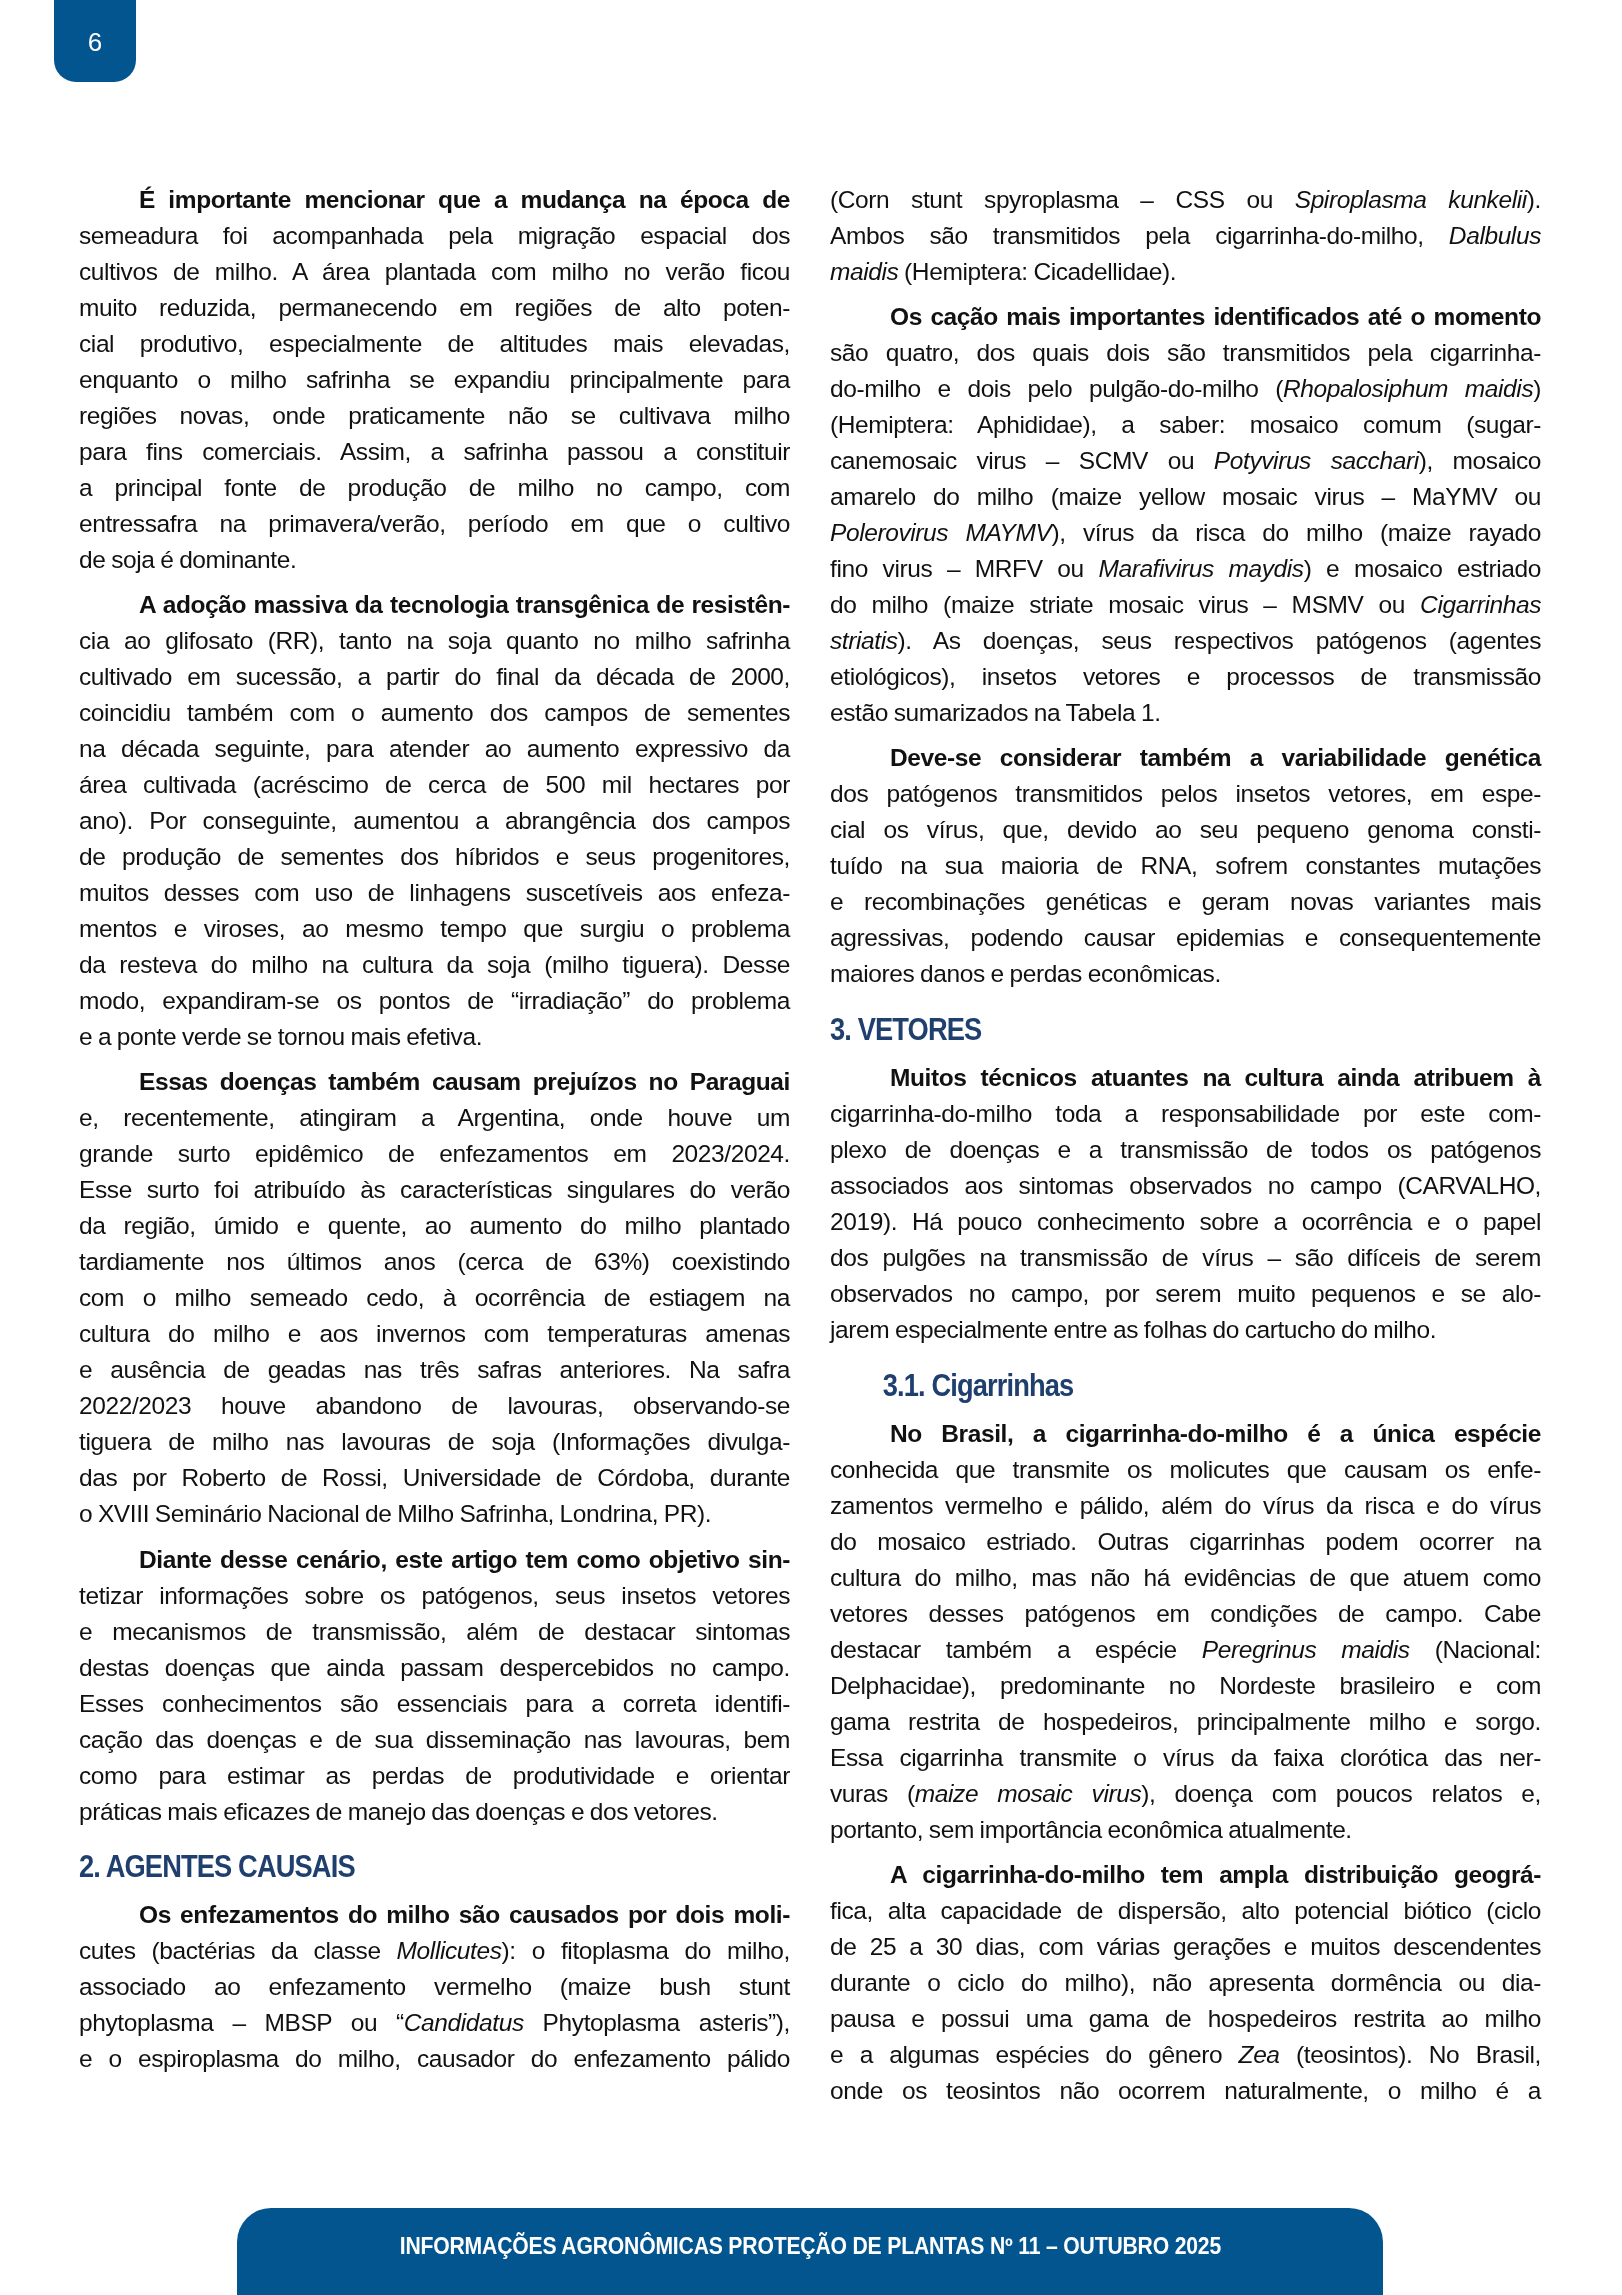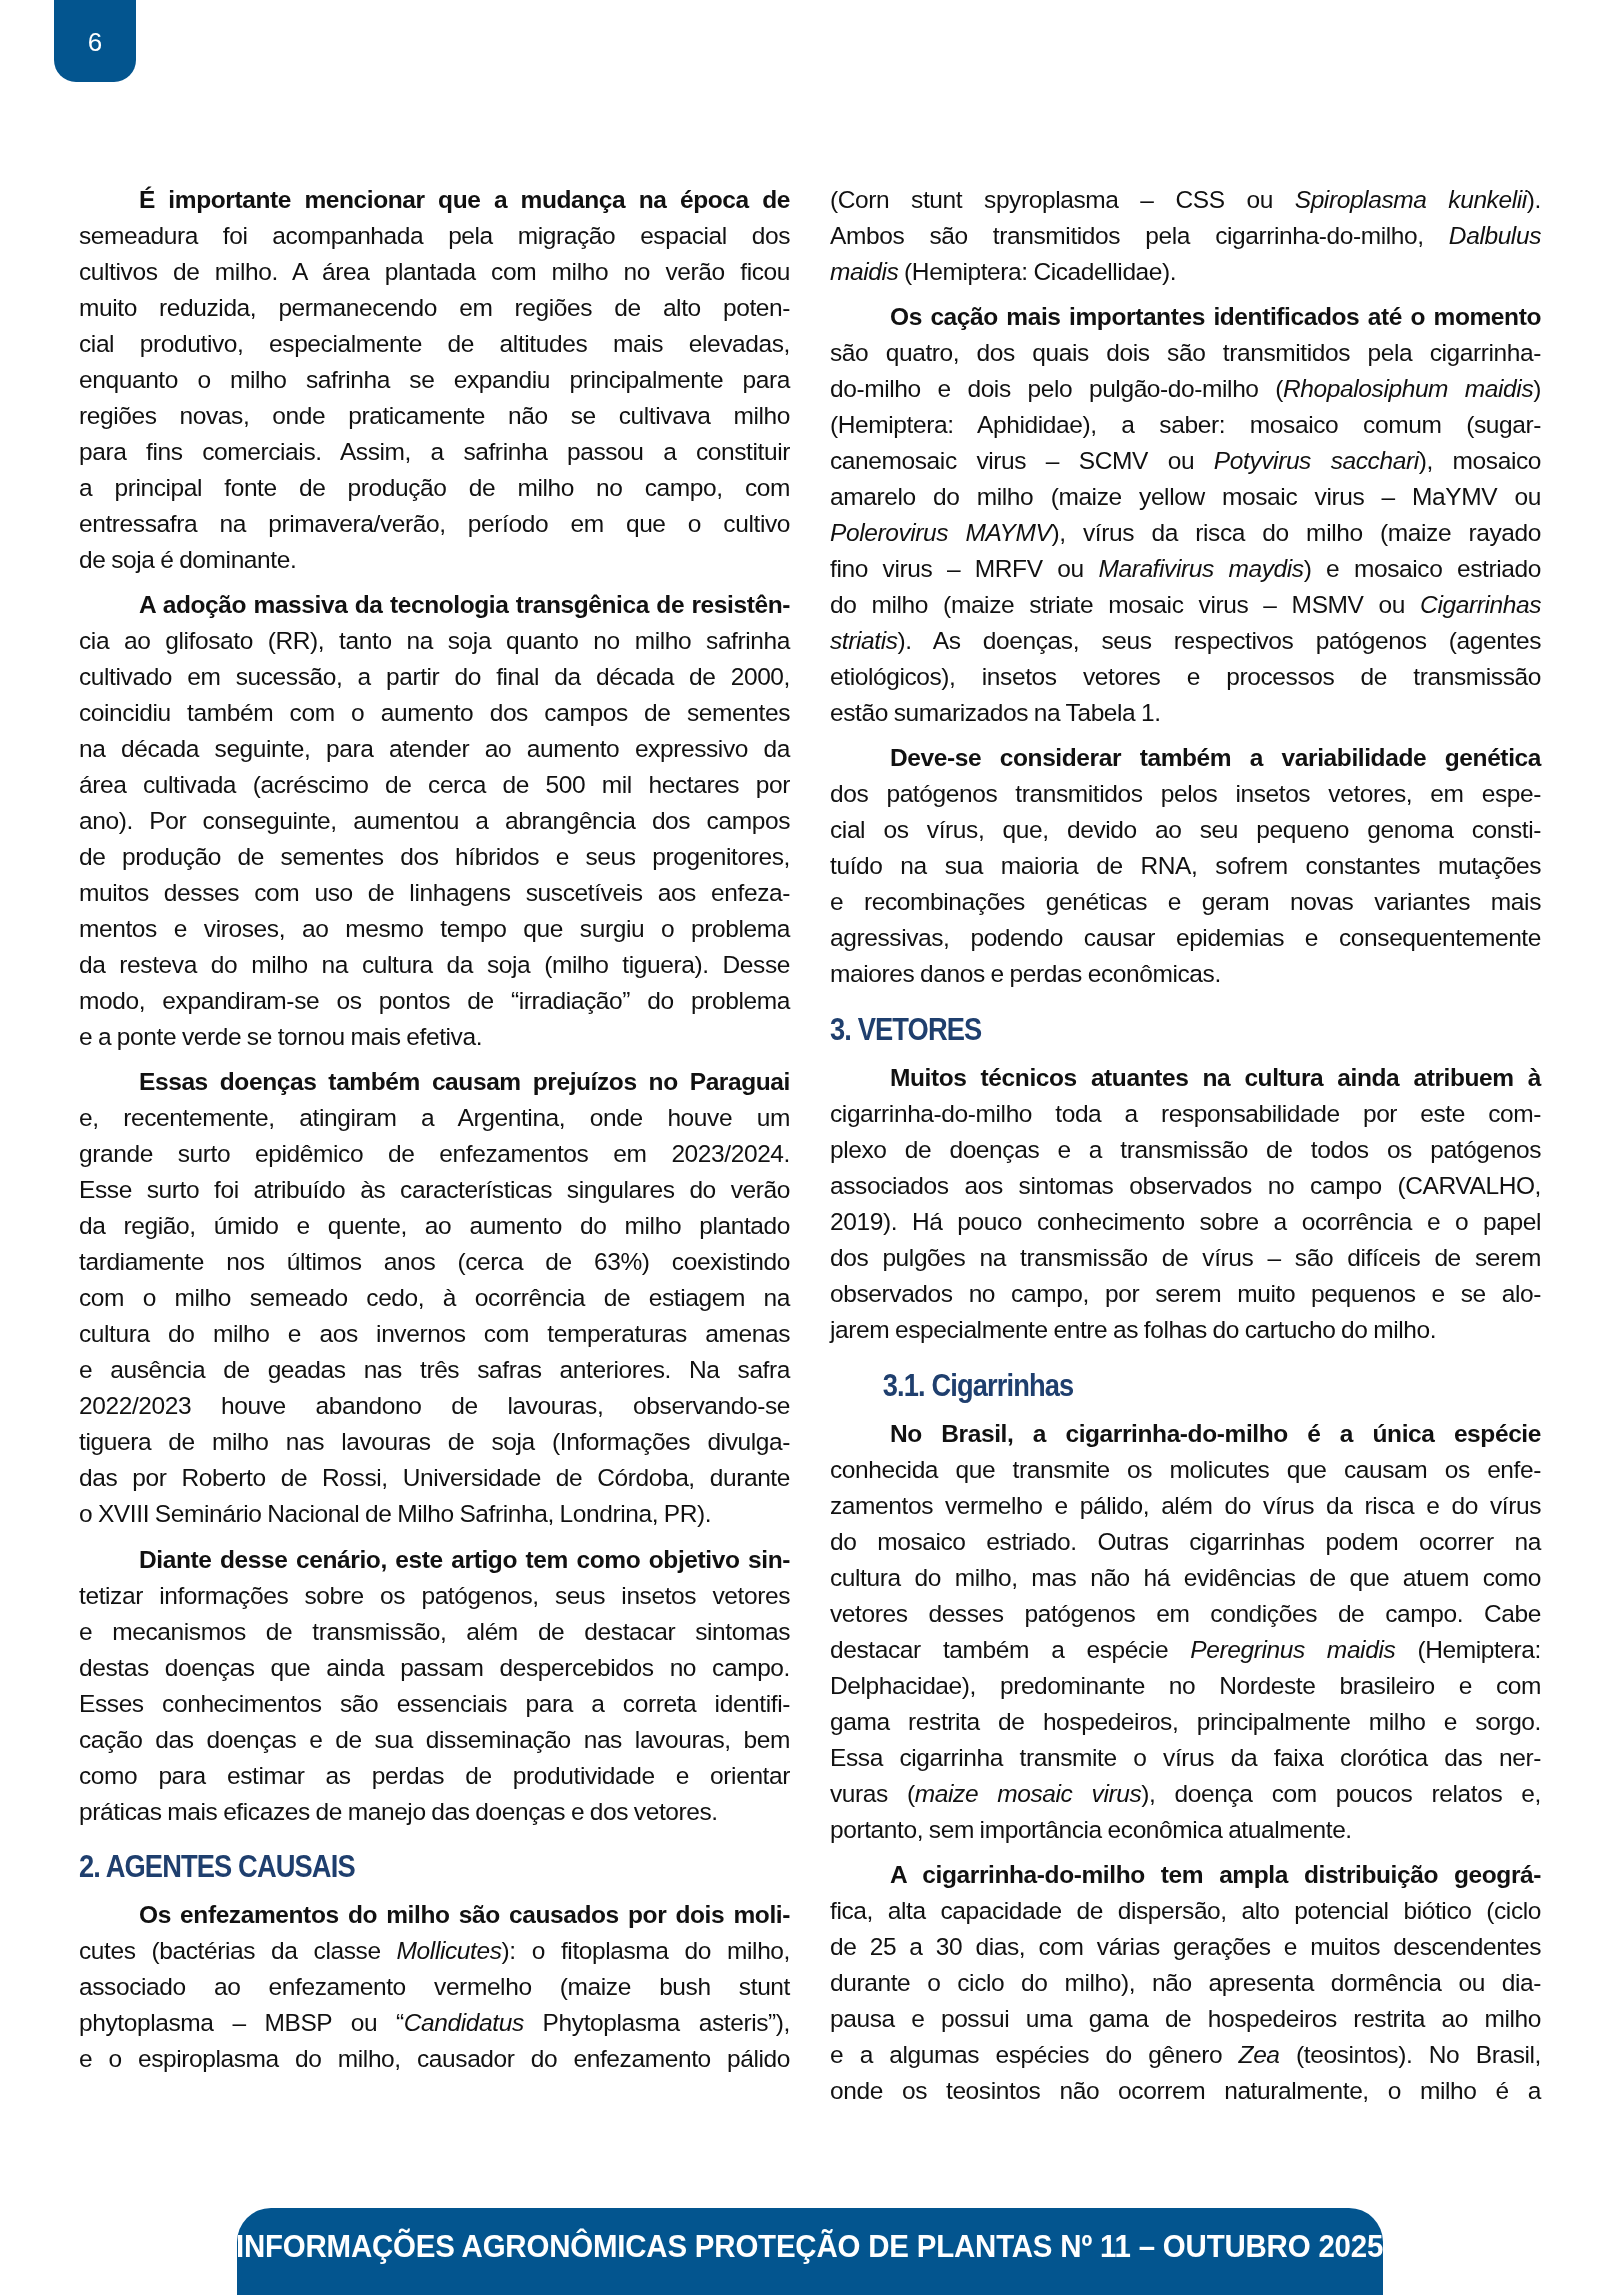--- a/index.html
+++ b/index.html
@@ -30,21 +30,21 @@
     .h2 {
       font-family: "Liberation Sans", sans-serif; font-weight: bold;
       color: #1f3f6e; font-size: 31px; letter-spacing: -1px;
       transform: scaleX(0.88); transform-origin: left center;
       height: 52px; line-height: 52px; margin: 11.8px 0 3.9px 0; white-space: nowrap;
     }
     .h3 { padding-left: 60px; font-size: 31px; }
     .footer {
       position: absolute; left: 237px; top: 2208px; width: 1146px; height: 87px;
       background: #03558f; border-radius: 34px 34px 0 0;
-      color: #fff; font-weight: bold; font-size: 32px;
+      color: #fff; font-weight: bold; font-size: 23px;
       display: flex; align-items: center; justify-content: center; white-space: nowrap;
       padding-bottom: 9.2px; box-sizing: border-box; letter-spacing: -0.2px;
     }
     .footer span { display: inline-block; transform: scaleX(0.92); }
   </style>
 </head>
 <body>
 
 <div class="page-tab">
   <span>6</span>
@@ -155,21 +155,21 @@
       <span class="line last">jarem especialmente entre as folhas do cartucho do milho.</span>
     </div>
   <div class="h2 h3">3.1. Cigarrinhas</div>
   <div class="para">
     <span class="line indent">No Brasil, a cigarrinha-do-milho é a única espécie</span>
     <span class="line">conhecida que transmite os molicutes que causam os enfe-</span>
     <span class="line">zamentos vermelho e pálido, além do vírus da risca e do vírus</span>
     <span class="line">do mosaico estriado. Outras cigarrinhas podem ocorrer na</span>
     <span class="line">cultura do milho, mas não há evidências de que atuem como</span>
     <span class="line">vetores desses patógenos em condições de campo. Cabe</span>
-    <span class="line"><span>destacar também a espécie </span><span class="it">Peregrinus maidis</span><span> (Hemiptera:</span></span>
+    <span class="line"><span>destacar também a espécie </span><span class="it">Peregrinus maidis</span><span> (Nacional:</span></span>
     <span class="line">Delphacidae), predominante no Nordeste brasileiro e com</span>
     <span class="line">gama restrita de hospedeiros, principalmente milho e sorgo.</span>
     <span class="line">Essa cigarrinha transmite o vírus da faixa clorótica das ner-</span>
     <span class="line"><span>vuras (</span><span class="it">maize mosaic virus</span><span>), doença com poucos relatos e,</span></span>
     <span class="line last">portanto, sem importância econômica atualmente.</span>
   </div>
   <div class="para">
     <span class="line indent">A cigarrinha-do-milho tem ampla distribuição geográ-</span>
     <span class="line">fica, alta capacidade de dispersão, alto potencial biótico (ciclo</span>
     <span class="line">de 25 a 30 dias, com várias gerações e muitos descendentes</span>

